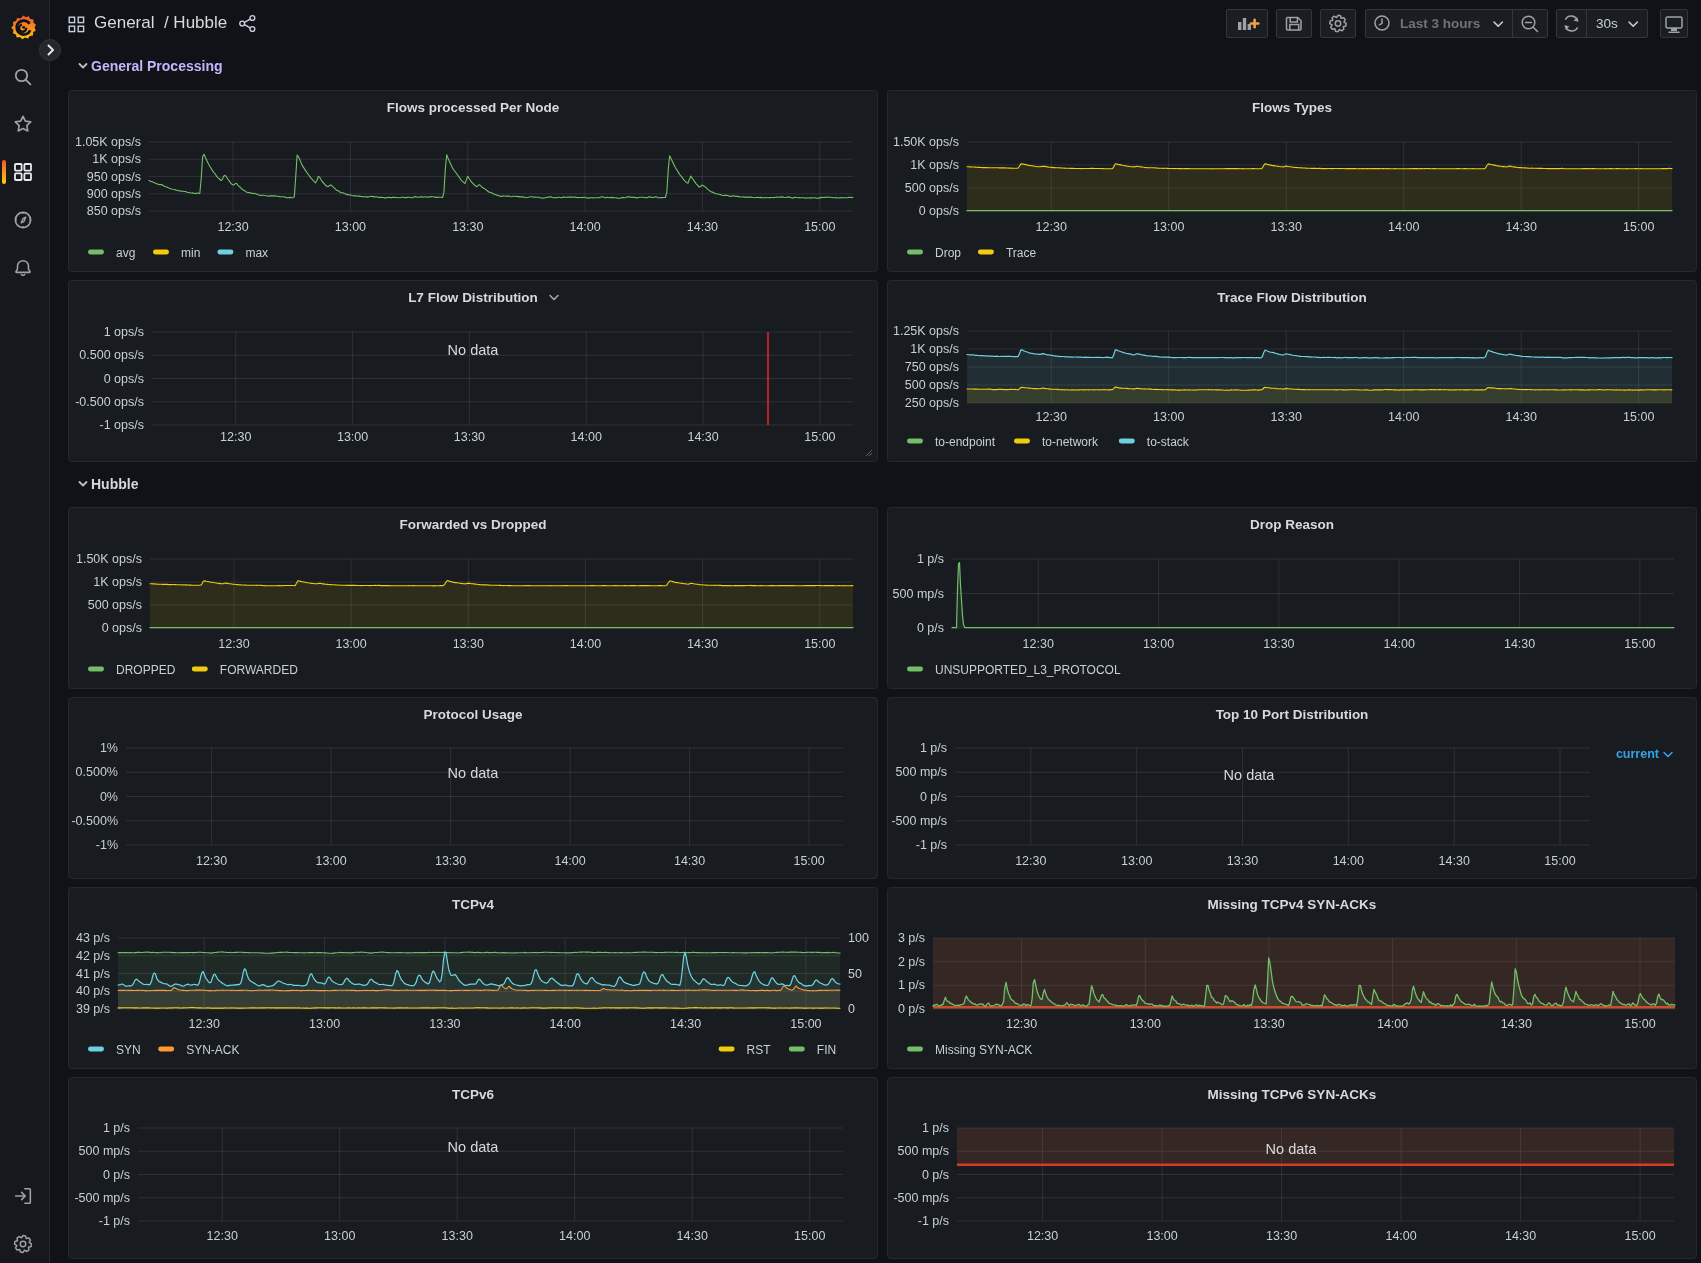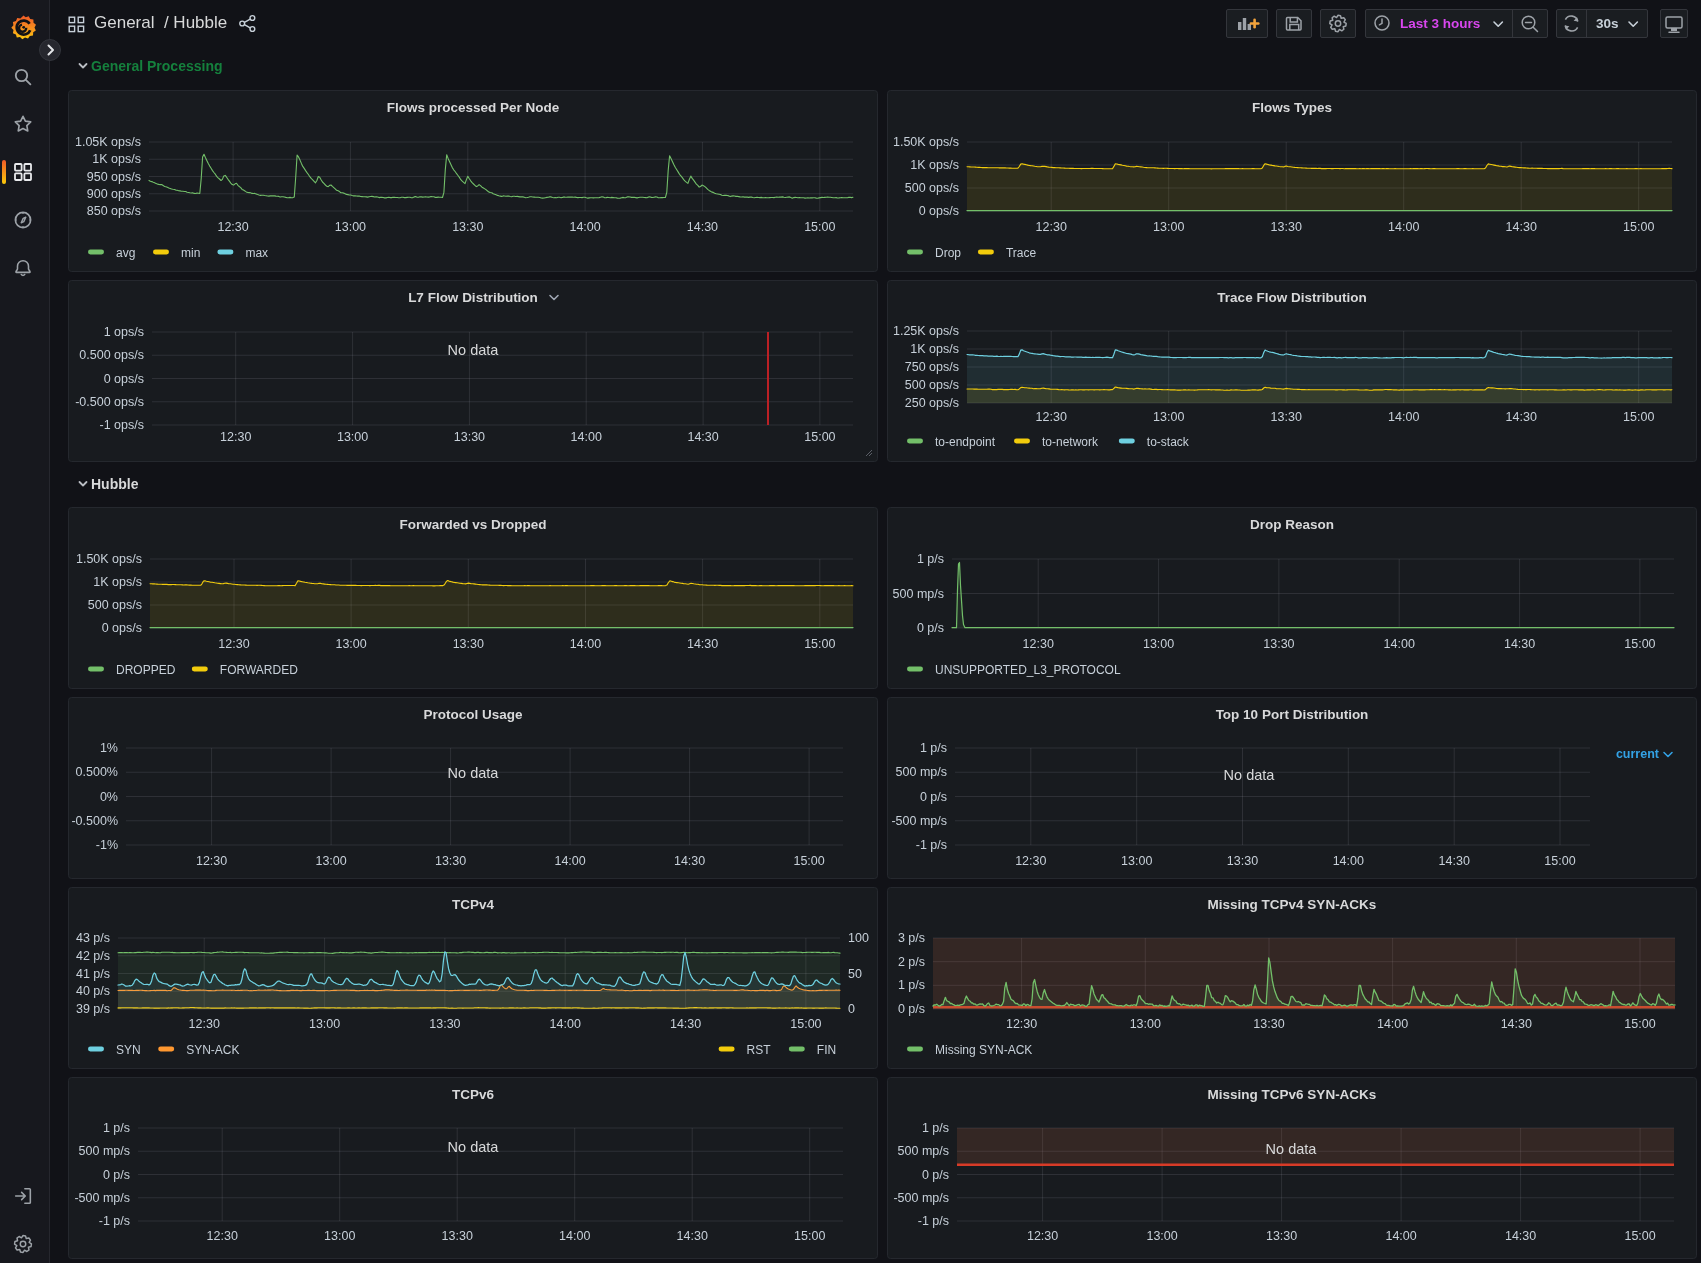--- a/index.html
+++ b/index.html
@@ -112,54 +112,54 @@
 <svg class="abs" style="left:1320px;top:9px" width="36" height="29" viewBox="0 0 36 29">
     <path d="M 23.92 13.03 L 26.20 14.44 L 25.82 16.98 L 23.22 17.65 L 23.22 17.65 L 23.84 20.26 L 21.77 21.78 L 19.47 20.42 L 19.47 20.42 L 18.06 22.70 L 15.52 22.32 L 14.85 19.72 L 14.85 19.72 L 12.24 20.34 L 10.72 18.27 L 12.08 15.97 L 12.08 15.97 L 9.80 14.56 L 10.18 12.02 L 12.78 11.35 L 12.78 11.35 L 12.16 8.74 L 14.23 7.22 L 16.53 8.58 L 16.53 8.58 L 17.94 6.30 L 20.48 6.68 L 21.15 9.28 L 21.15 9.28 L 23.76 8.66 L 25.28 10.73 L 23.92 13.03 Z" fill="none" stroke="#9da2a8" stroke-width="1.5" stroke-linejoin="round"></path>
     <circle cx="18" cy="14.5" r="2.7" fill="none" stroke="#9da2a8" stroke-width="1.5"></circle>
   </svg>
 <div class="abs" style="left:1365px;top:9px;width:183px;height:29px;background:#1a1d21;border:1px solid #34363c;border-radius:2px"></div>
 <div class="abs" style="left:1512px;top:9px;width:0;height:29px;border-left:1px solid #34363c"></div>
 <svg class="abs" style="left:1372px;top:13px" width="20" height="20" viewBox="0 0 20 20">
  <circle cx="10" cy="10" r="7" fill="none" stroke="#9da2a8" stroke-width="1.5"></circle>
  <path d="M10 6 v4.4 l-2.6 1.4" fill="none" stroke="#9da2a8" stroke-width="1.5" stroke-linecap="round"></path>
 </svg>
-<div class="abs" style="left:1400px;top:16px;font-size:13.5px;font-weight:bold;color:#d946ef">Last 3 hours</div>
+<div class="abs" style="left:1400px;top:16px;font-size:13.5px;font-weight:bold;color:#737373">Last 3 hours</div>
 <svg class="abs" style="left:1492px;top:20px" width="12" height="9">
     <path d="M2 2 l4.2 4.2 L10.4 2" stroke="#c7d0d9" stroke-width="1.6" fill="none" stroke-linecap="round" stroke-linejoin="round"></path>
   </svg>
 <svg class="abs" style="left:1518px;top:13px" width="24" height="22" viewBox="0 0 24 22">
  <circle cx="10.5" cy="9.5" r="6.3" fill="none" stroke="#9da2a8" stroke-width="1.5"></circle>
  <line x1="7.5" y1="9.5" x2="13.5" y2="9.5" stroke="#9da2a8" stroke-width="1.5" stroke-linecap="round"></line>
  <line x1="15.2" y1="14.2" x2="19.5" y2="18.5" stroke="#9da2a8" stroke-width="1.5" stroke-linecap="round"></line>
 </svg>
 <div class="abs" style="left:1556px;top:9px;width:92px;height:29px;background:#1a1d21;border:1px solid #34363c;border-radius:2px"></div>
 <div class="abs" style="left:1586px;top:9px;width:0;height:29px;border-left:1px solid #34363c"></div>
 <svg class="abs" style="left:1560px;top:12px" width="23" height="23" viewBox="0 0 23 23">
  <g fill="none" stroke="#9da2a8" stroke-width="1.6">
   <path d="M5.2 13.5 a6.6 6.6 0 0 0 12.4 1.8"></path>
   <path d="M17.8 9.5 a6.6 6.6 0 0 0 -12.4 -1.8"></path>
  </g>
  <path d="M17.1 5.2 l0.8 4.4 -4.3 -0.9 z" fill="#9da2a8"></path>
  <path d="M5.9 17.8 l-0.8 -4.4 4.3 0.9 z" fill="#9da2a8"></path>
 </svg>
-<div class="abs" style="left:1596px;top:16px;font-size:13.5px;font-weight:bold;color:#c7d0d9">30s</div>
+<div class="abs" style="left:1596px;top:16px;font-size:13.5px;font-weight:normal;color:#c7d0d9">30s</div>
 <svg class="abs" style="left:1627px;top:20px" width="12" height="9">
     <path d="M2 2 l4.2 4.2 L10.4 2" stroke="#c7d0d9" stroke-width="1.6" fill="none" stroke-linecap="round" stroke-linejoin="round"></path>
   </svg>
 <div class="abs" style="left:1660px;top:9px;width:28px;height:29px;background:#1a1d21;border:1px solid #34363c;border-radius:2px"></div>
 <svg class="abs" style="left:1660px;top:9px" width="28" height="29" viewBox="0 0 28 29">
  <rect x="6" y="8" width="16" height="11" rx="1.5" fill="none" stroke="#9da2a8" stroke-width="1.5"></rect>
  <rect x="11" y="19" width="6" height="3" fill="#9da2a8"></rect>
  <line x1="9" y1="23.2" x2="19" y2="23.2" stroke="#9da2a8" stroke-width="1.5" stroke-linecap="round"></line>
 </svg>
 
 <svg class="abs" style="left:77px;top:60px" width="12" height="12">
     <path d="M2.5 4 l3.5 3.5 L9.5 4" stroke="#babec4" stroke-width="1.8" fill="none" stroke-linecap="round" stroke-linejoin="round"></path>
   </svg>
-<div class="abs" style="left:91px;top:58px;font-size:14px;font-weight:bold;color:#15803d">General Processing</div>
+<div class="abs" style="left:91px;top:58px;font-size:14px;font-weight:bold;color:#c4b5fd">General Processing</div>
 <svg class="abs" style="left:77px;top:478px" width="12" height="12">
     <path d="M2.5 4 l3.5 3.5 L9.5 4" stroke="#babec4" stroke-width="1.8" fill="none" stroke-linecap="round" stroke-linejoin="round"></path>
   </svg>
 <div class="abs" style="left:91px;top:476px;font-size:14px;font-weight:bold;color:#d8d9da">Hubble</div>
 
 <svg style="position:absolute;left:68px;top:90px" width="810" height="182">
 <rect x="0.5" y="0.5" width="809" height="181" rx="3" fill="#181b1f" stroke="#25282e"></rect>
 <text x="405.0" y="21.5" font-size="13.5" fill="#d8d9da" text-anchor="middle" font-weight="bold" font-family="Liberation Sans, sans-serif">Flows processed Per Node</text>
 <line x1="81" y1="52.00" x2="785" y2="52.00" stroke="rgba(204,204,220,0.12)" stroke-width="1"></line>
 <line x1="81" y1="69.25" x2="785" y2="69.25" stroke="rgba(204,204,220,0.12)" stroke-width="1"></line>

